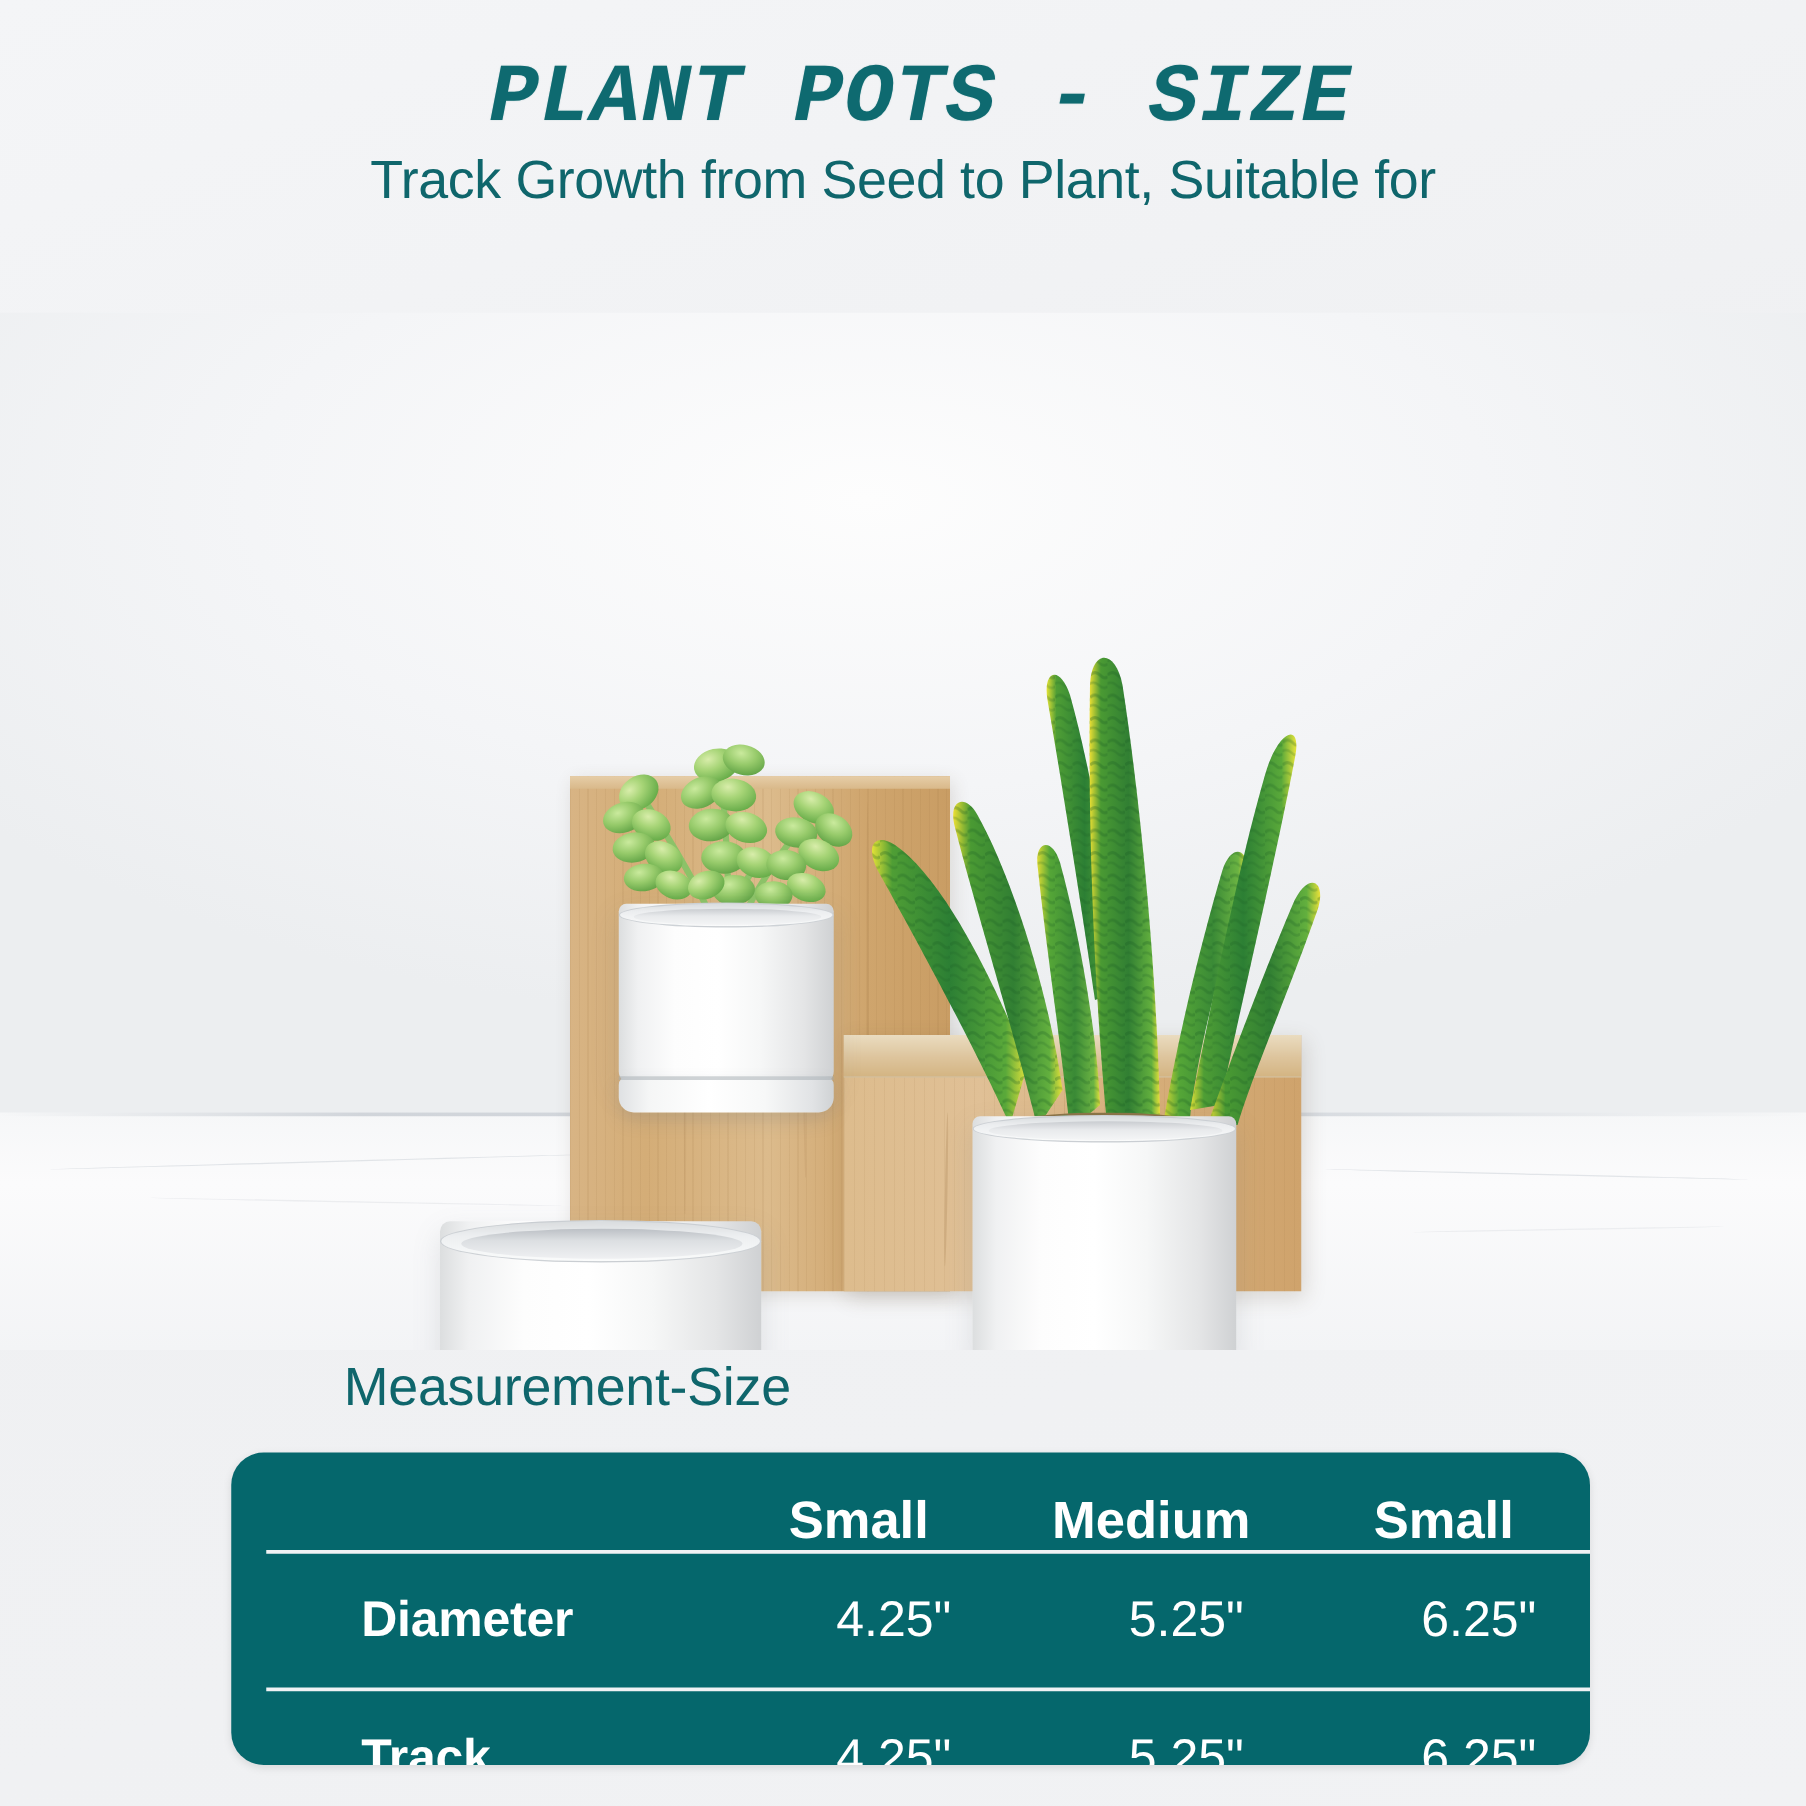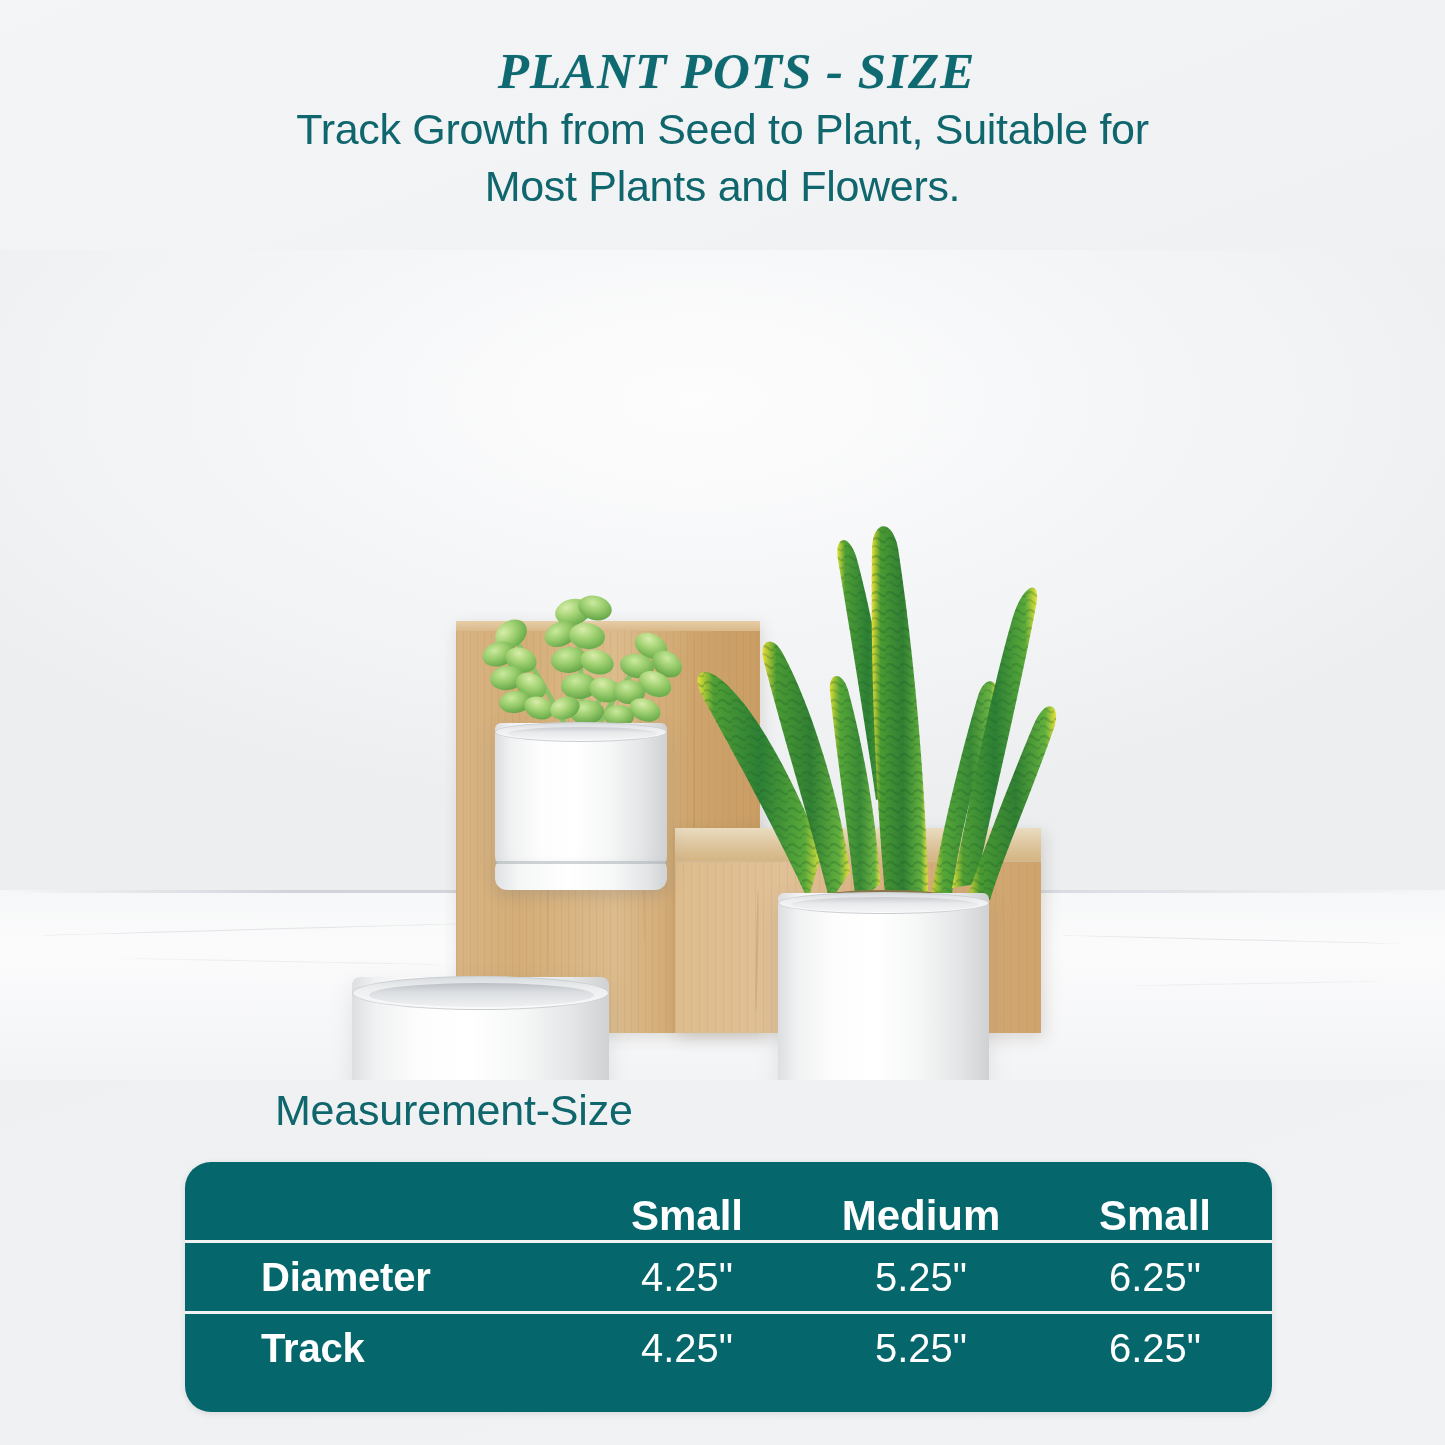--- a/index.html
+++ b/index.html
@@ -22,27 +22,27 @@
   
   .header {
     position: absolute;
     top: 46px;
     left: 0;
     width: 100%;
     text-align: center;
   }
 
   .main-title {
-    font-size: 51px;
+    font-size: 66px;
     font-weight: bold;
     font-style: italic;
     color: #0e6a70;
     letter-spacing: 1px;
     line-height: 1.0;
-    font-family: Liberation Serif, serif;
+    font-family: Liberation Mono, monospace;
     text-shadow: 0 0 1px rgba(14,106,112,.35);
     padding-left: 28px;
   }
 
   .subtitle {
     margin-top: 4px;
     font-size: 43px;
     color: #0f666c;
     line-height: 1.32;
     letter-spacing: -0.3px;
@@ -252,21 +252,21 @@
     box-shadow: 0 2px 7px rgba(0,0,0,.10);
   }
 
   .trow {
     display: flex;
     align-items: center;
     width: 100%;
     position: relative;
   }
   .trow.head { height: 78px; }
-  .trow.body { height: 71px; }
+  .trow.body { height: 110px; margin-left: 28px; }
   .trow + .trow { border-top: 3px solid #f0f2f4; }
 
   .cell-label {
     width: 385px;
     padding-left: 76px;
     color: #ffffff;
     font-size: 40px;
     font-weight: bold;
     font-family: "Liberation Sans", sans-serif;
     letter-spacing: -0.2px;
@@ -283,21 +283,20 @@
 </style>
 </head>
 <body>
 
 <div class="page">
 
   <div class="header">
     <div class="main-title">PLANT POTS - SIZE</div>
     <div class="subtitle">
       <div>Track Growth from Seed to Plant, Suitable for</div>
-      <div>Most Plants and Flowers.</div>
     </div>
   </div>
 
   <div class="photo">
     <div class="photo-bg"></div>
 
     <div class="surface">
       <div class="vein v1"></div>
         <div class="vein v2"></div>
       <div class="vein v3"></div>

